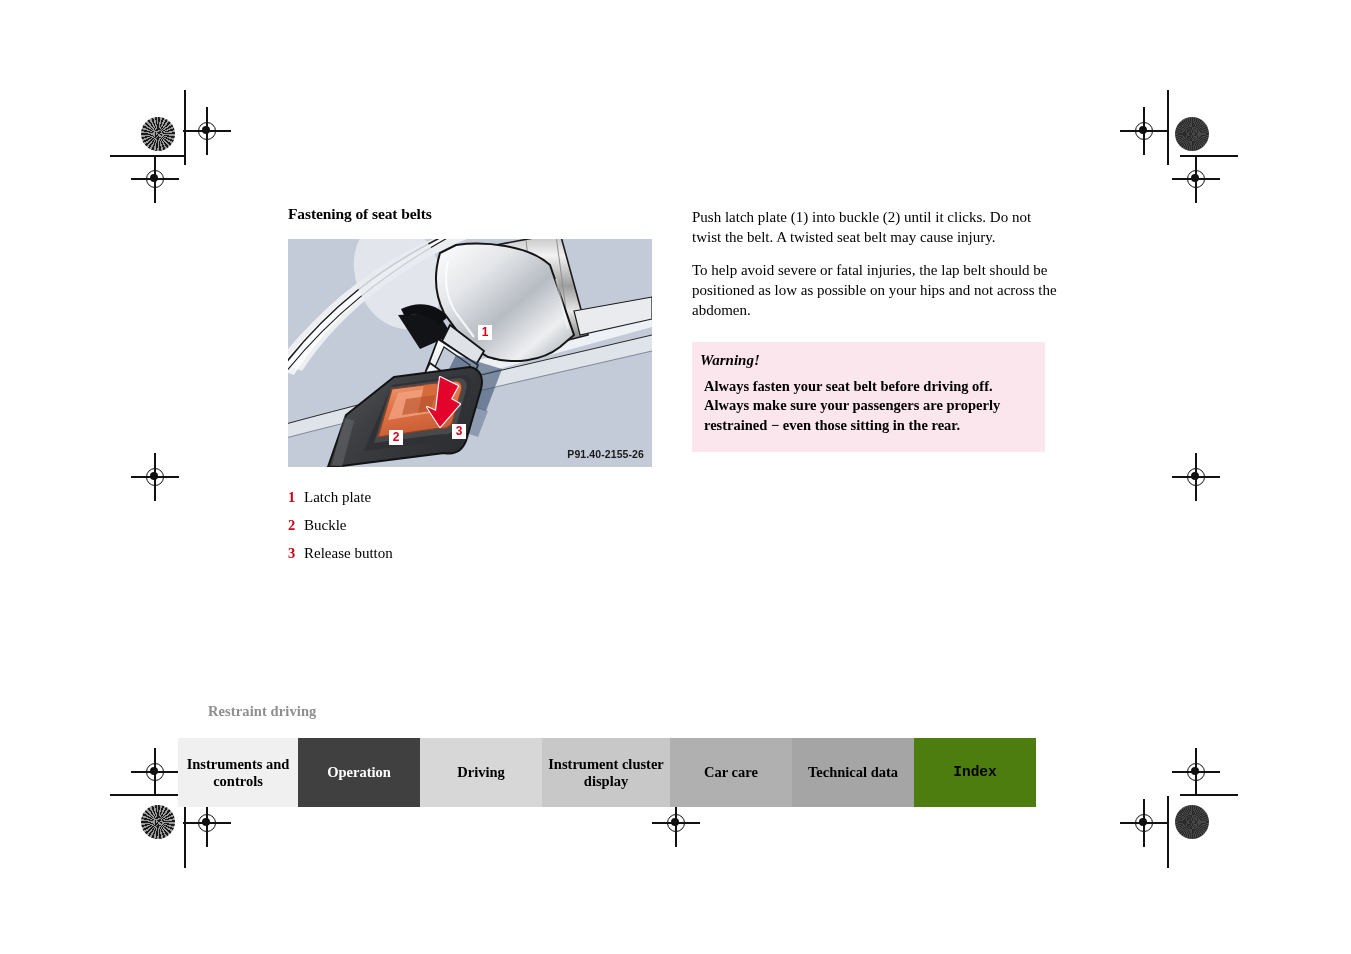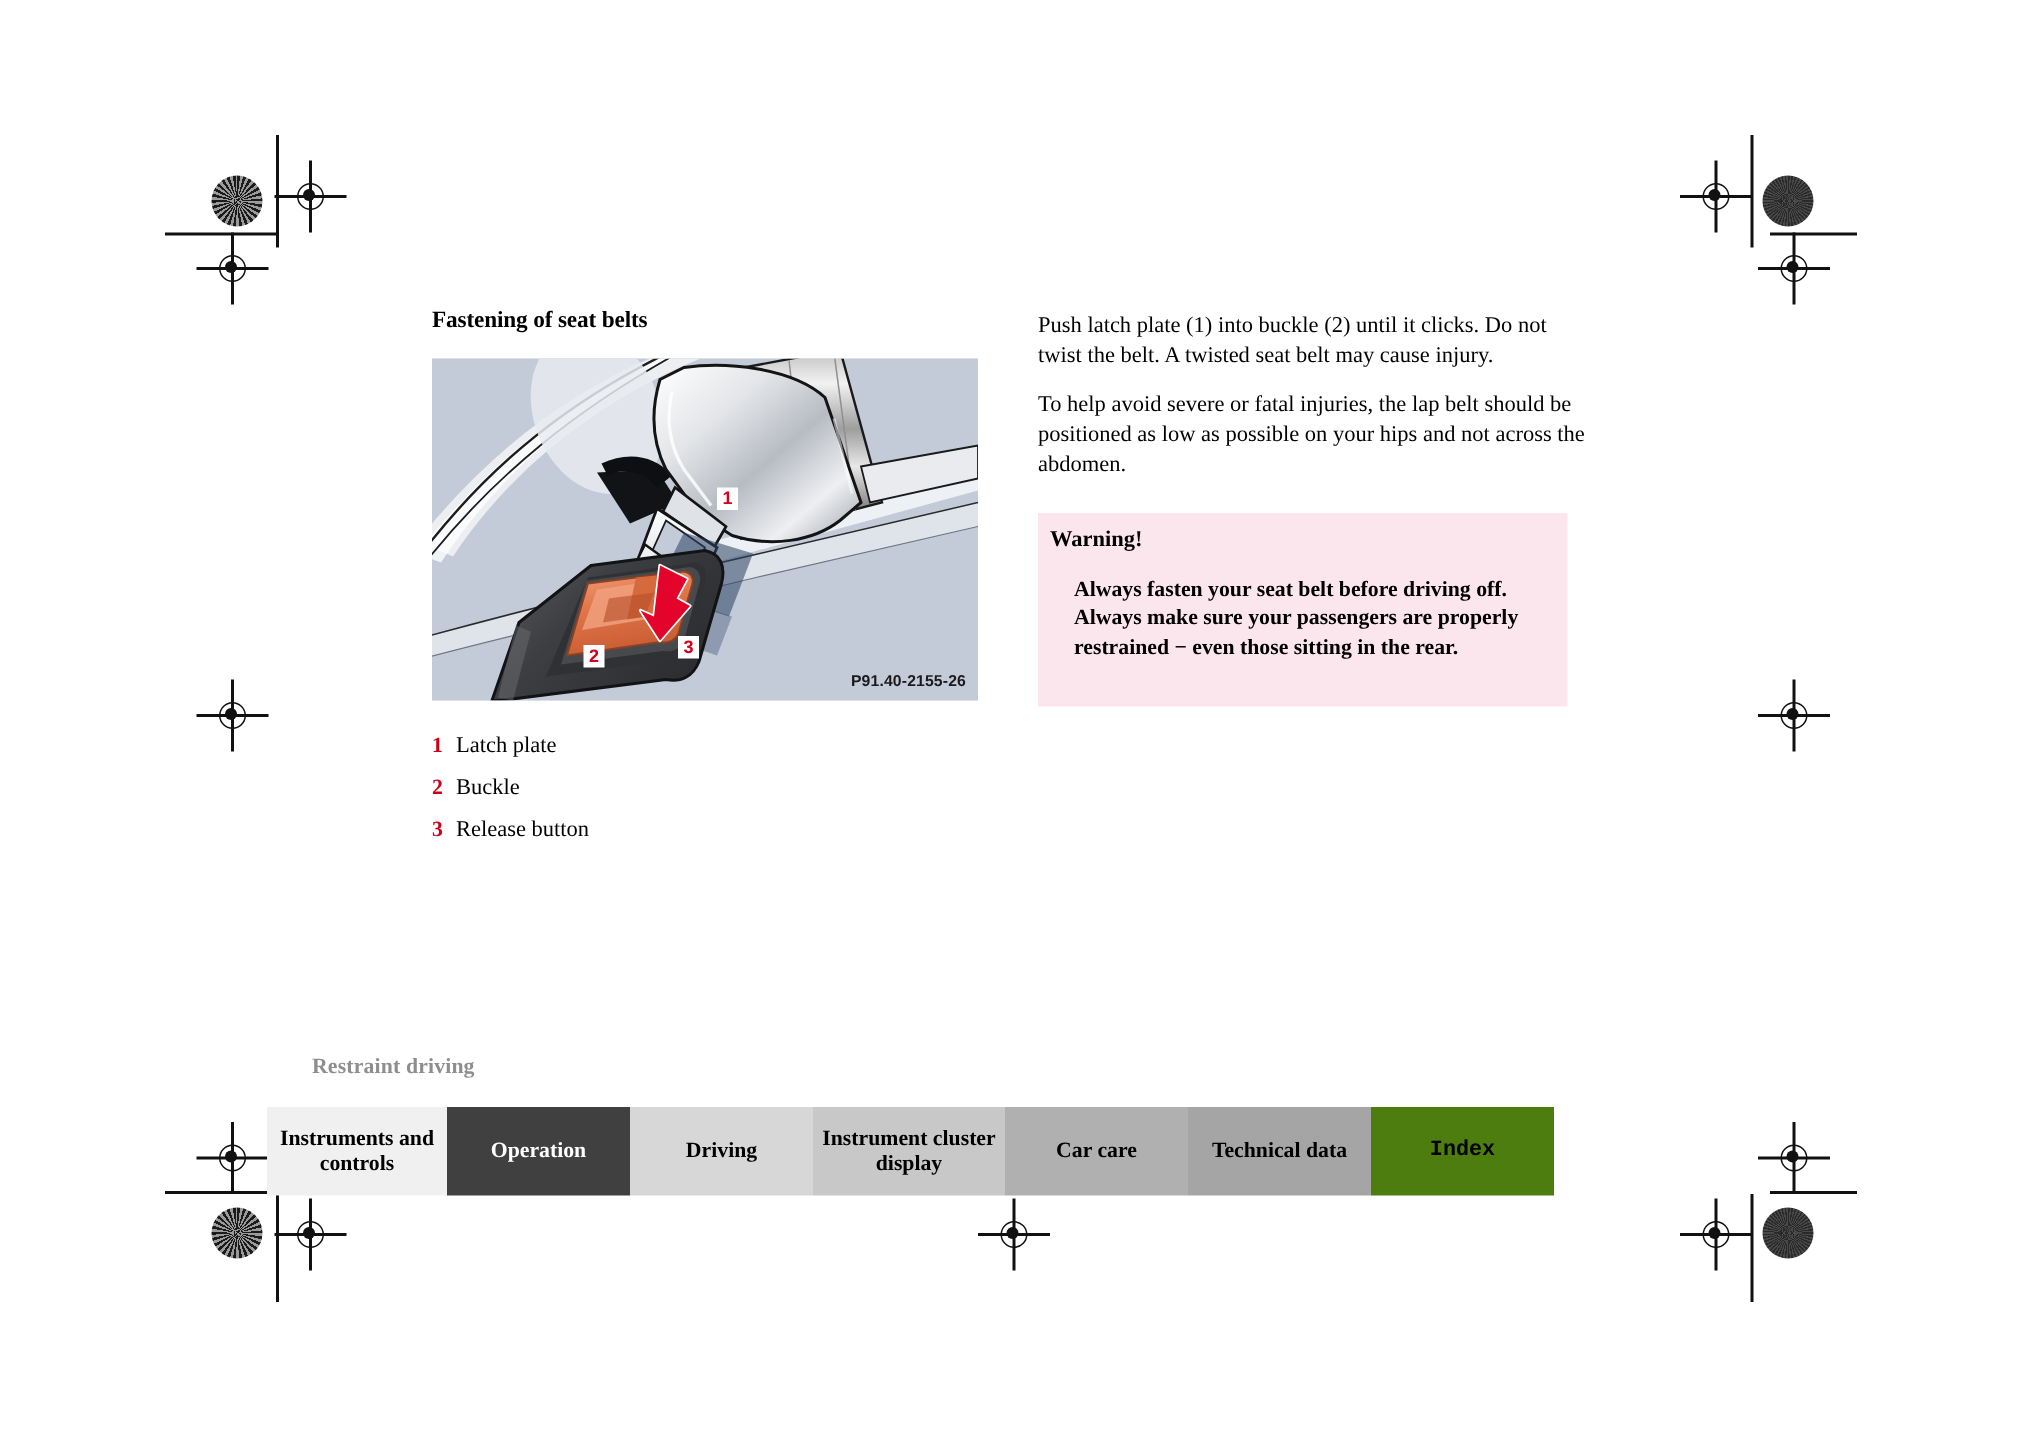--- a/index.html
+++ b/index.html
@@ -164,26 +164,27 @@
     padding: 10px 8px 13px 8px;
     width: 353px;
     box-sizing: border-box;
     margin-top: 21px;
   }
   .warning-title {
     font-weight: bold;
     font-size: 15px;
     margin: 0 0 9px 0;
     line-height: 1.1;
+    font-style: italic;
   }
   .warning-body {
     font-weight: bold;
     font-size: 14.5px;
     line-height: 1.33;
-    margin: 16px;
+    margin: 4px;
   }
 
   
   .footer-line {
     position: absolute;
     left: 208px;
     top: 703px;
     width: 560px;
     display: flex;
     align-items: baseline;
@@ -203,21 +204,21 @@
     color: #000;
     margin-top: 40px;
   }
 
   
   .tabbar {
     position: absolute;
     left: 178px;
     top: 738px;
     width: 1003px;
-    height: 59px;
+    height: 69px;
     display: flex;
   }
   .tab {
     display: flex;
     align-items: center;
     justify-content: center;
     text-align: center;
     font-weight: bold;
     font-size: 14.5px;
     line-height: 1.17;

